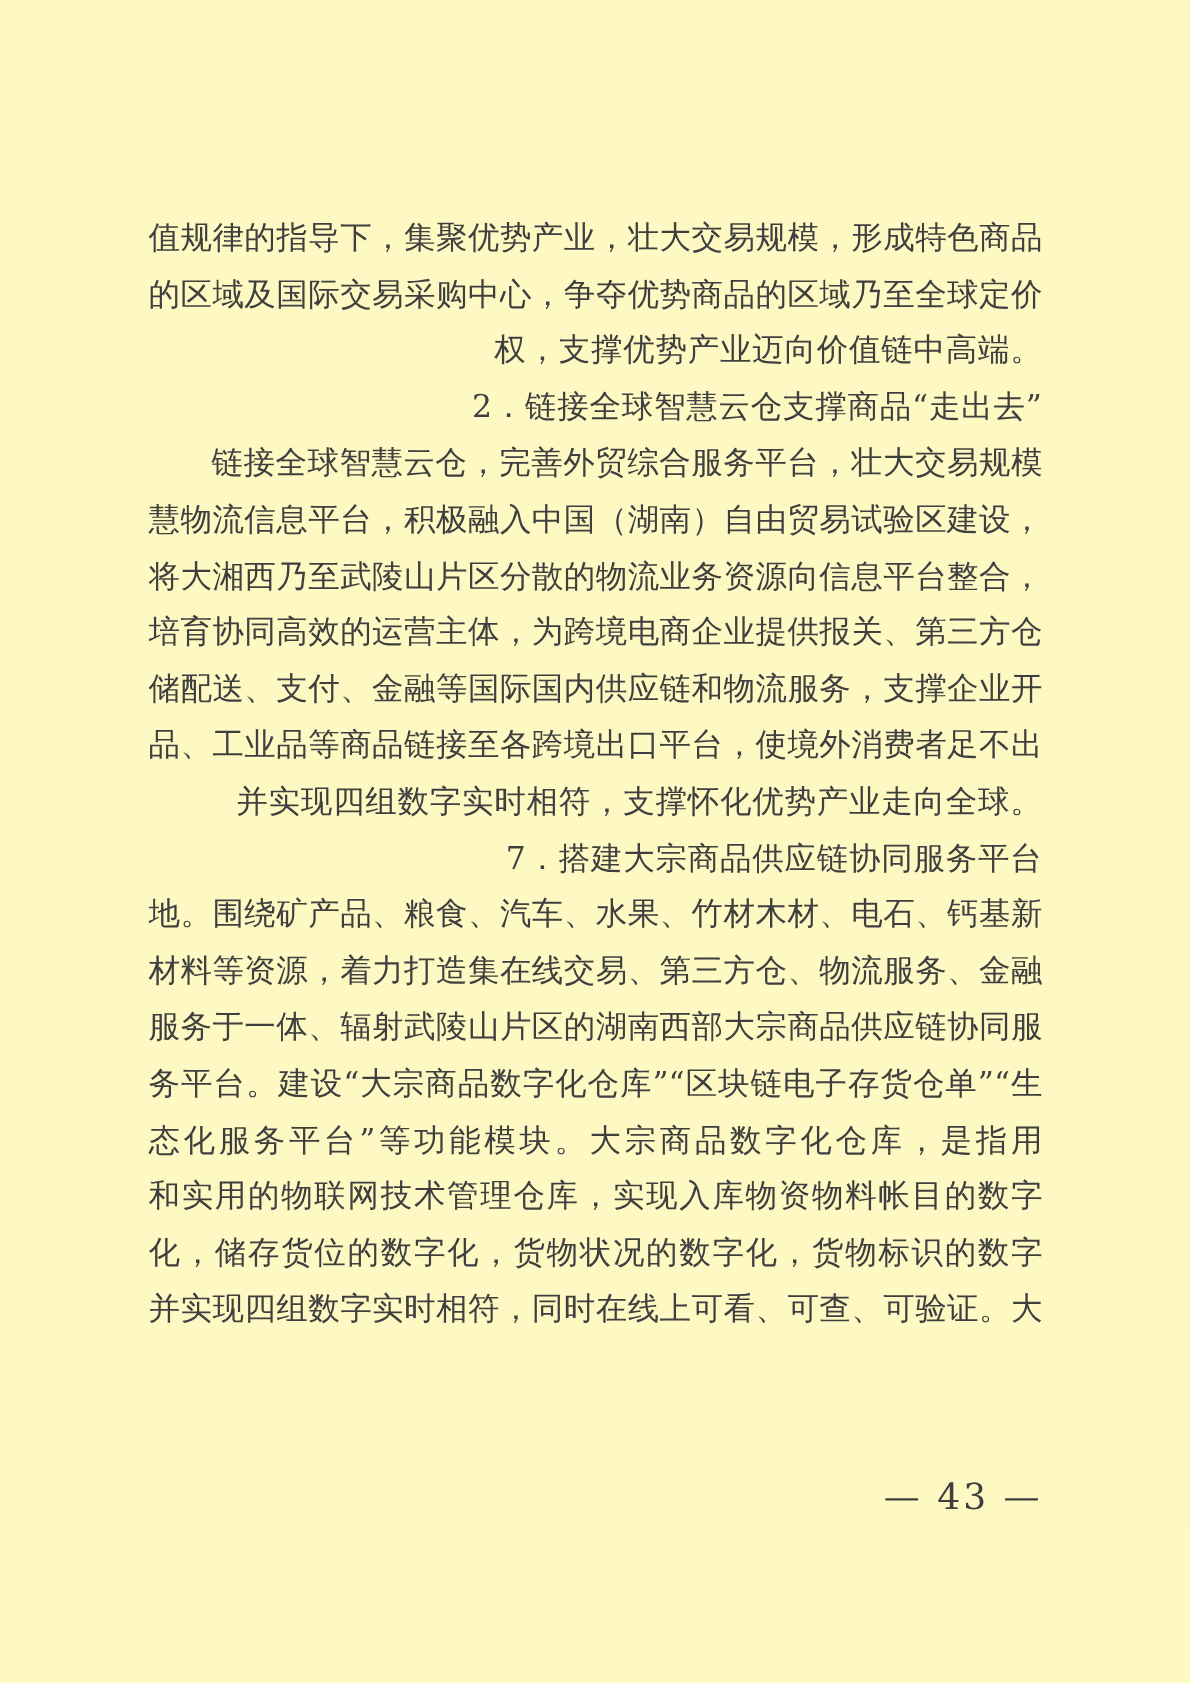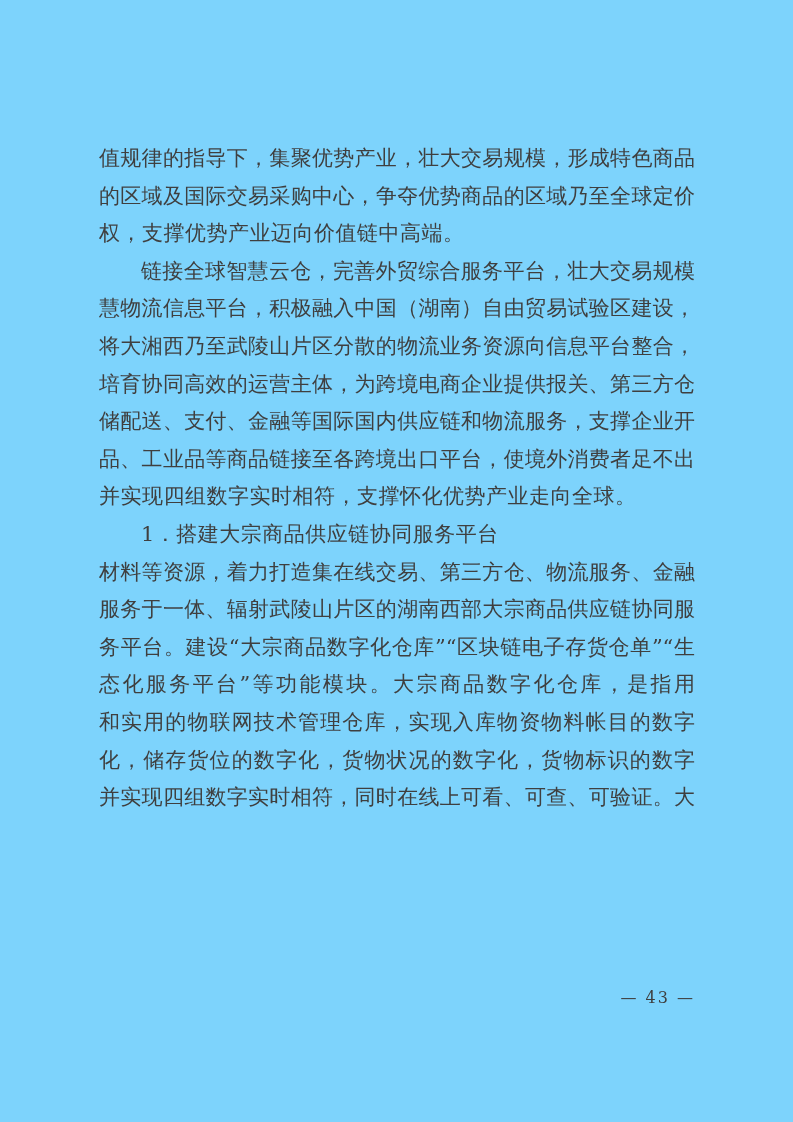--- a/index.html
+++ b/index.html
@@ -5,77 +5,79 @@
   html, body {
     margin: 0;
     padding: 0;
     background: #e9e9e9;
   }
   .page {
     position: relative;
     width: 793px;
     height: 1122px;
     margin: 0 auto;
-    background: #7dd3fc;
+    background: #fef9c3;
     overflow: hidden;
     font-family: "DejaVu Serif", "Liberation Serif", serif;
     color: #3f3f3f;
   }
   .text-block {
     position: absolute;
     left: 99px;
     top: 140px;
     width: 596px;
     font-size: 21px;
   }
   .line {
     height: 37.6px;
     line-height: 37.6px;
     overflow: hidden;
-    text-align: left;
+    text-align: right;
     letter-spacing: 0.5px;
   }
   .line.justify {
     text-align: justify;
     text-align-last: justify;
     text-justify: inter-character;
     letter-spacing: 0;
   }
   .line.indent,
   .line.heading {
     text-indent: 2em;
   }
   .footer {
     position: absolute;
     left: 99px;
     top: 984px;
     width: 596px;
     text-align: right;
-    font-size: 16px;
+    font-size: 24px;
     line-height: 28px;
     color: #3f3f3f;
     letter-spacing: 2px;
   }
 </style>
 </head>
 <body>
 
 <div class="page">
   <div class="text-block">
       <div class="line justify">值规律的指导下，集聚优势产业，壮大交易规模，形成特色商品</div>
       <div class="line justify">的区域及国际交易采购中心，争夺优势商品的区域乃至全球定价</div>
       <div class="line">权，支撑优势产业迈向价值链中高端。</div>
+      <div class="line heading">2．链接全球智慧云仓支撑商品“走出去”</div>
       <div class="line justify indent">链接全球智慧云仓，完善外贸综合服务平台，壮大交易规模</div>
       <div class="line justify">慧物流信息平台，积极融入中国（湖南）自由贸易试验区建设，</div>
       <div class="line justify">将大湘西乃至武陵山片区分散的物流业务资源向信息平台整合，</div>
       <div class="line justify">培育协同高效的运营主体，为跨境电商企业提供报关、第三方仓</div>
       <div class="line justify">储配送、支付、金融等国际国内供应链和物流服务，支撑企业开</div>
       <div class="line justify">品、工业品等商品链接至各跨境出口平台，使境外消费者足不出</div>
       <div class="line">并实现四组数字实时相符，支撑怀化优势产业走向全球。</div>
-      <div class="line heading">1．搭建大宗商品供应链协同服务平台</div>
+      <div class="line heading">7．搭建大宗商品供应链协同服务平台</div>
+      <div class="line justify">地。围绕矿产品、粮食、汽车、水果、竹材木材、电石、钙基新</div>
       <div class="line justify">材料等资源，着力打造集在线交易、第三方仓、物流服务、金融</div>
       <div class="line justify">服务于一体、辐射武陵山片区的湖南西部大宗商品供应链协同服</div>
       <div class="line justify">务平台。建设“大宗商品数字化仓库”“区块链电子存货仓单”“生</div>
       <div class="line justify">态化服务平台”等功能模块。大宗商品数字化仓库，是指用 WMS</div>
       <div class="line justify">和实用的物联网技术管理仓库，实现入库物资物料帐目的数字</div>
       <div class="line justify">化，储存货位的数字化，货物状况的数字化，货物标识的数字化，</div>
       <div class="line justify">并实现四组数字实时相符，同时在线上可看、可查、可验证。大</div>
     </div>
   <div class="footer">
     <span>— 43 —</span>

